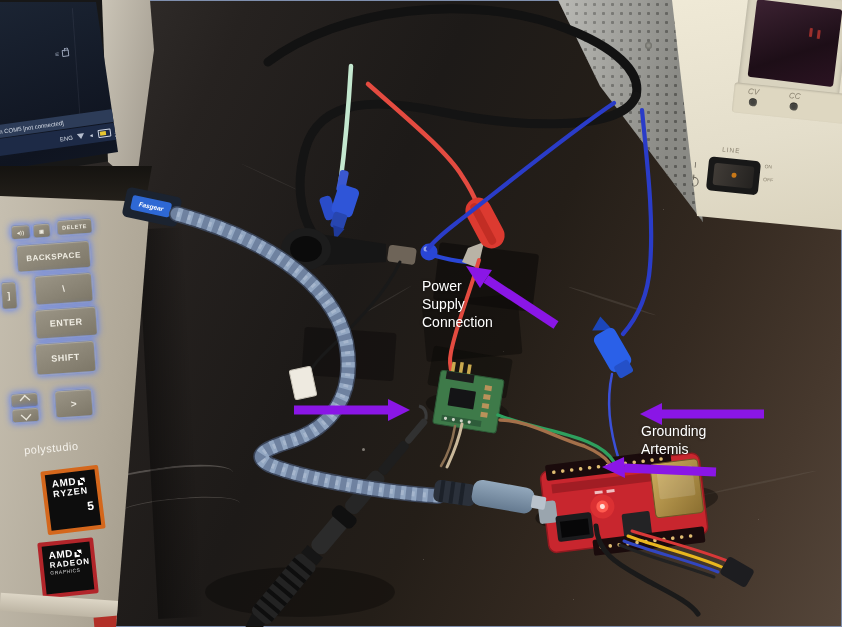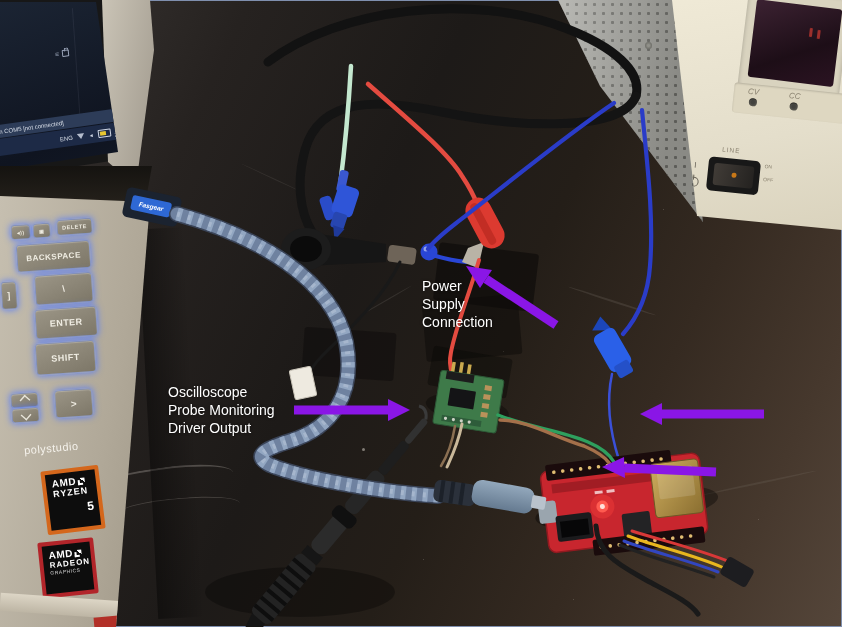--- a/index.html
+++ b/index.html
@@ -408,17 +408,16 @@
       <line x1="716" y1="472" x2="624" y2="468" stroke-width="9"></line>
       <polygon points="624,457 602,467 625,478" stroke="none"></polygon>
       <line x1="556" y1="325" x2="486" y2="279" stroke-width="9"></line>
       <polygon points="492,270 466,266 480,288" stroke="none"></polygon>
     </g>
   </svg>
 
   <div class="ann" style="left:422px;top:277px;">Power
 Supply
 Connection</div>
-  <div class="ann" style="left:168px;top:383px;">Oscilloscope
-Probe Monitoring
-Driver Output</div>
+  <div class="ann" style="left:641px;top:422px;">Grounding
+Artemis</div>
 
 </div>
 
 </body></html>

